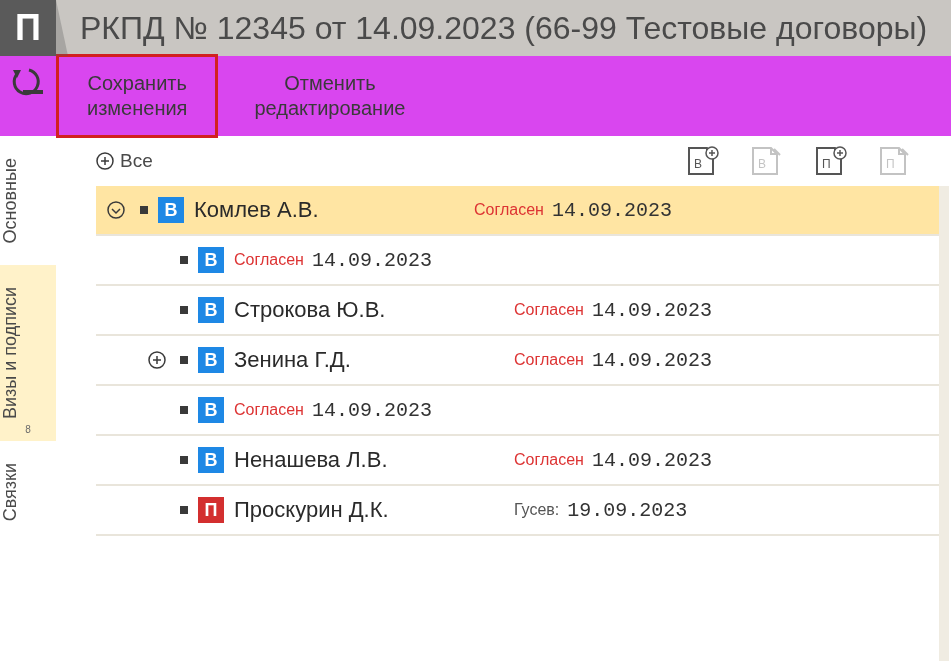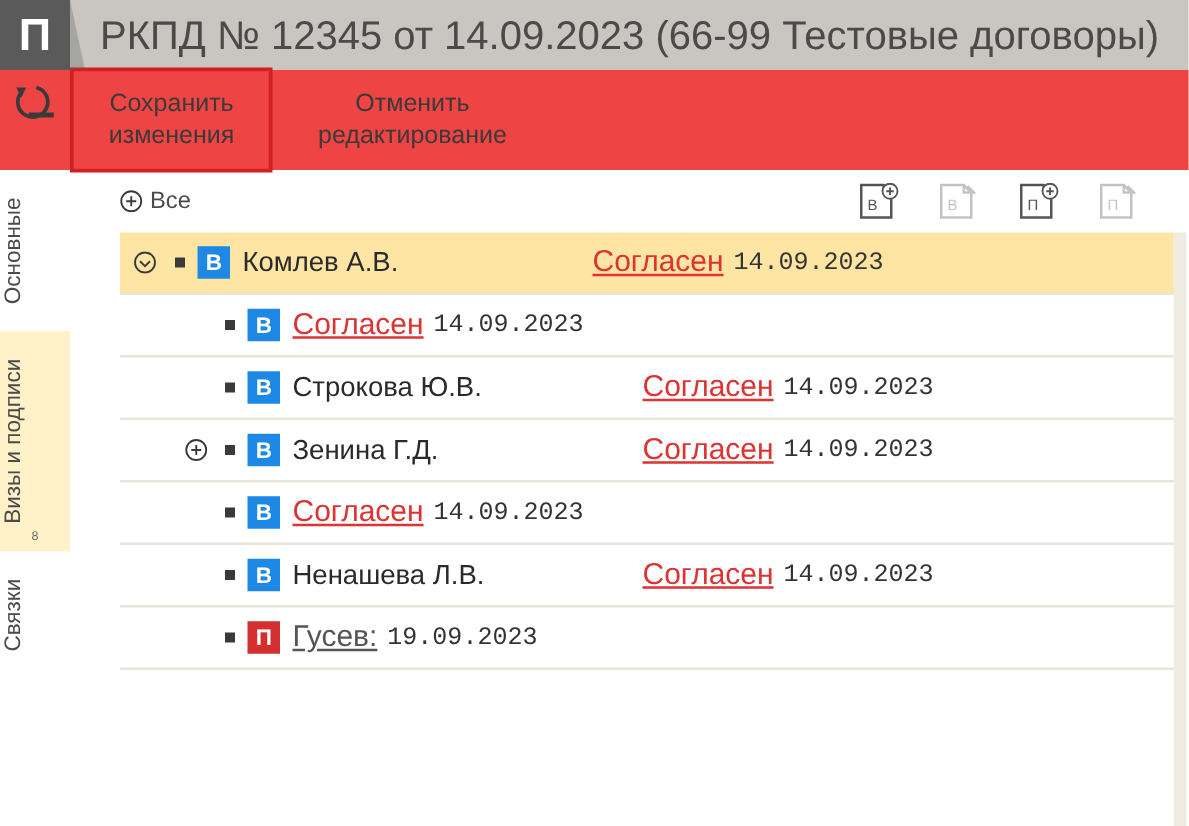--- a/index.html
+++ b/index.html
@@ -47,21 +47,21 @@
   }
   .header-title {
     margin-left: 24px;
     font-size: 32px;
     color: #4a4a4a;
   }
   .toolbar-row {
     display: flex;
     align-items: stretch;
     height: 80px;
-    background: #ef4444;
+    background: #d946ef;
   }
   .left-spine {
     width: 56px;
     display: flex;
     flex-direction: column;
     align-items: center;
     padding-top: 12px;
   }
   .refresh-icon svg { display: block; }
   .btn-group {
@@ -156,21 +156,21 @@
   .bullet { width: 8px; height: 8px; background: #3a3a3a; margin: 0 10px 0 4px; flex-shrink:0; }
   .type-badge {
     width: 26px; height: 26px;
     display: inline-flex; align-items:center; justify-content:center;
     color: #fff; font-weight: bold; font-size: 18px;
     margin-right: 10px; flex-shrink:0;
   }
   .type-badge.b { background: #1e88e5; }
   .type-badge.p { background: #d32f2f; }
   .name { flex: 0 0 280px; font-size: 22px; color: #2a2a2a; }
-  .status { color: #d33; font-size: 24px; margin-right: 8px; text-decoration: underline; }
+  .status { color: #d33; font-size: 16px; margin-right: 8px; }
   .status.muted { color: #555; }
   .date { color: #333; font-size: 20px; font-family: Liberation Mono, monospace; }
   .scrollbar-track {
     position: absolute;
     right: 2px;
     top: 50px;
     bottom: 0;
     width: 10px;
     background: #f0ece2;
   }
@@ -329,20 +329,21 @@
           <div class="bullet"></div>
           <div class="type-badge b">В</div>
           <div class="name">Ненашева Л.В.</div>
           <div class="status">Согласен</div>
           <div class="date">14.09.2023</div>
         </div>
         <div class="row">
           <div class="indent2"></div>
           <div class="bullet"></div>
           <div class="type-badge p">П</div>
+          <div class="name">Проскурин Д.К.</div>
           <div class="status muted">Гусев:</div>
           <div class="date">19.09.2023</div>
         </div>
       </div>
 
     <div class="scrollbar-track"></div>
   </div>
 </div>
 
 </body></html>

